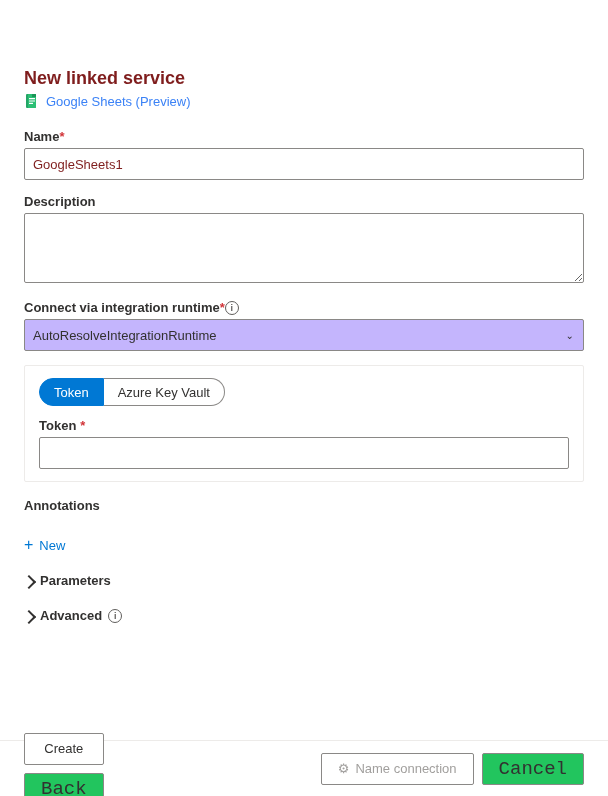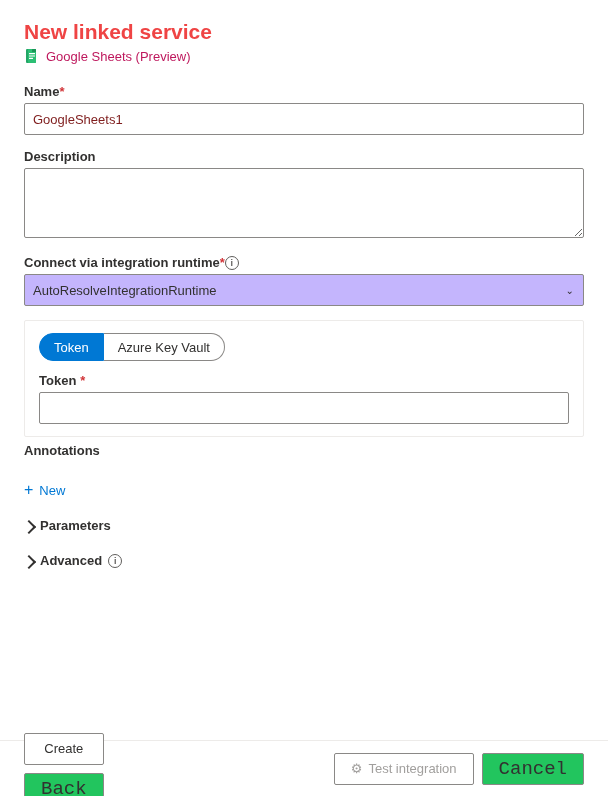--- a/index.html
+++ b/index.html
@@ -14,36 +14,37 @@
       flex-direction: column;
     }
 
     .main-content {
       flex: 1;
       padding: 20px 24px;
       overflow-y: auto;
     }
 
     .page-title {
-      font-size: 21px;
+      font-size: 18px;
       font-weight: 600;
-      color: #ef4444;
+      color: #7f1d1d;
       margin-bottom: 4px;
+      margin-top: 48px;
     }
 
     .service-subtitle {
       display: flex;
       align-items: center;
       gap: 6px;
       margin-bottom: 20px;
       font-size: 13px;
     }
 
     .service-link {
-      color: #be185d;
+      color: #3b82f6;
       text-decoration: none;
     }
 
     .field-group {
       margin-bottom: 14px;
     }
 
     .field-label {
       font-size: 13px;
       font-weight: 600;
@@ -124,21 +125,21 @@
       transform: translateY(-50%);
       pointer-events: none;
       color: #323130;
       font-size: 10px;
     }
 
     .token-section {
       border: 1px solid #edebe9;
       border-radius: 2px;
       padding: 12px 14px;
-      margin-bottom: 6px;
+      margin-bottom: 16px;
     }
 
     .tab-group {
       display: flex;
       align-items: center;
       gap: 0;
       margin-bottom: 12px;
     }
 
     .tab-btn {
@@ -394,17 +395,17 @@
 </div>
 
 <div class="footer">
   <div class="footer-left">
     <button class="btn-primary">Create</button>
     <button class="btn-secondary">Back</button>
   </div>
   <div class="footer-right">
     <button class="btn-test-connection">
       <span style="font-size:13px; color:#a19f9d;">⚙</span>
-      <span>Test integration</span>
+      <span>Name connection</span>
     </button>
     <button class="btn-secondary">Cancel</button>
   </div>
 </div>
 
 </body></html>

